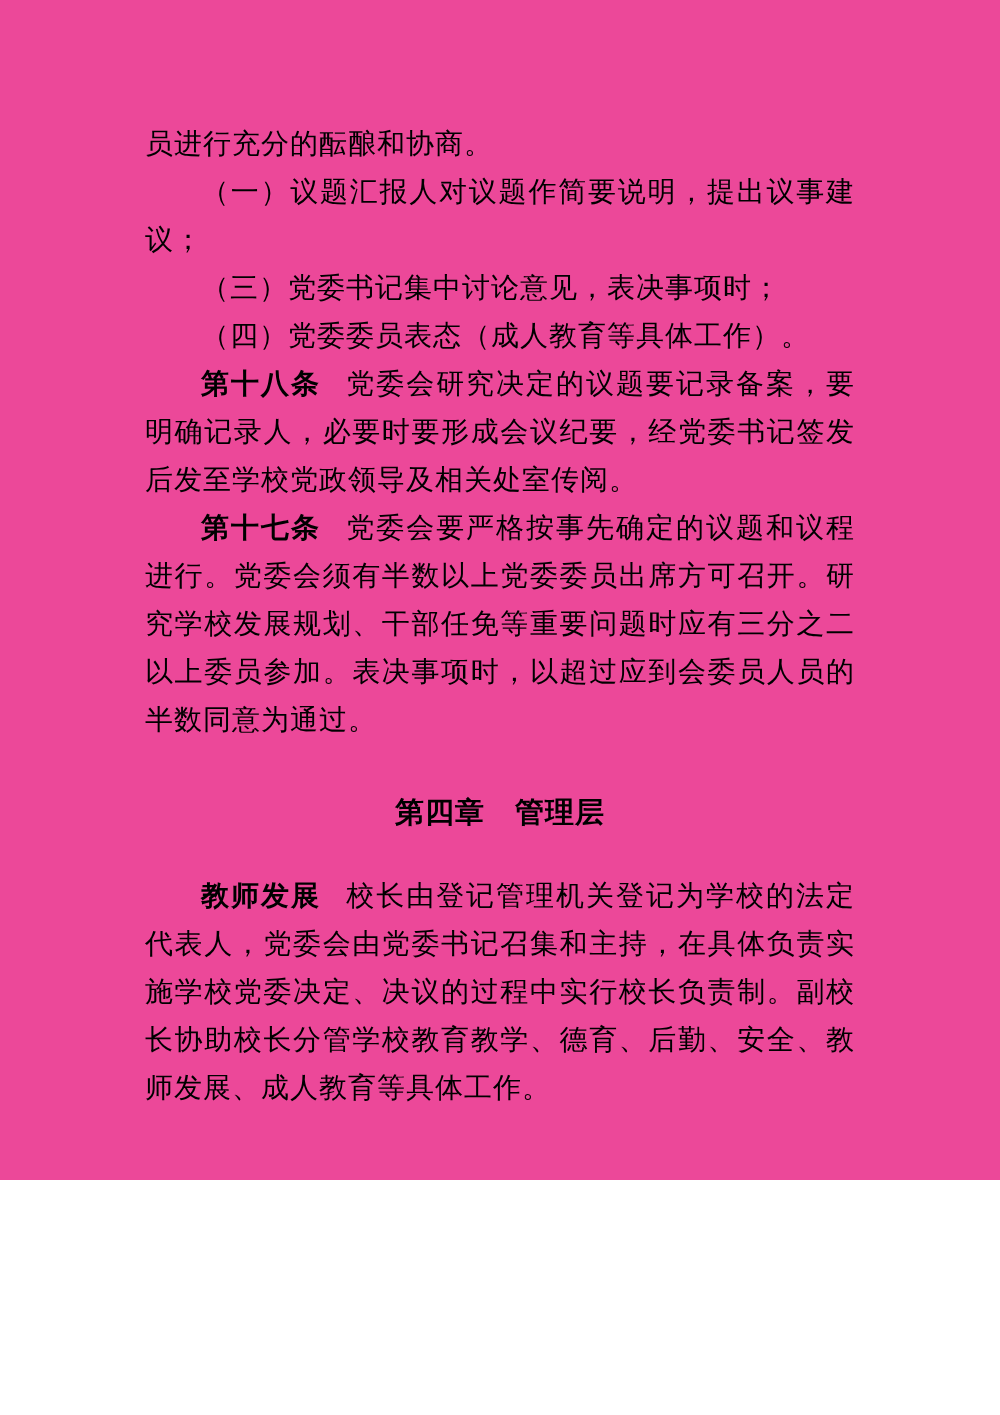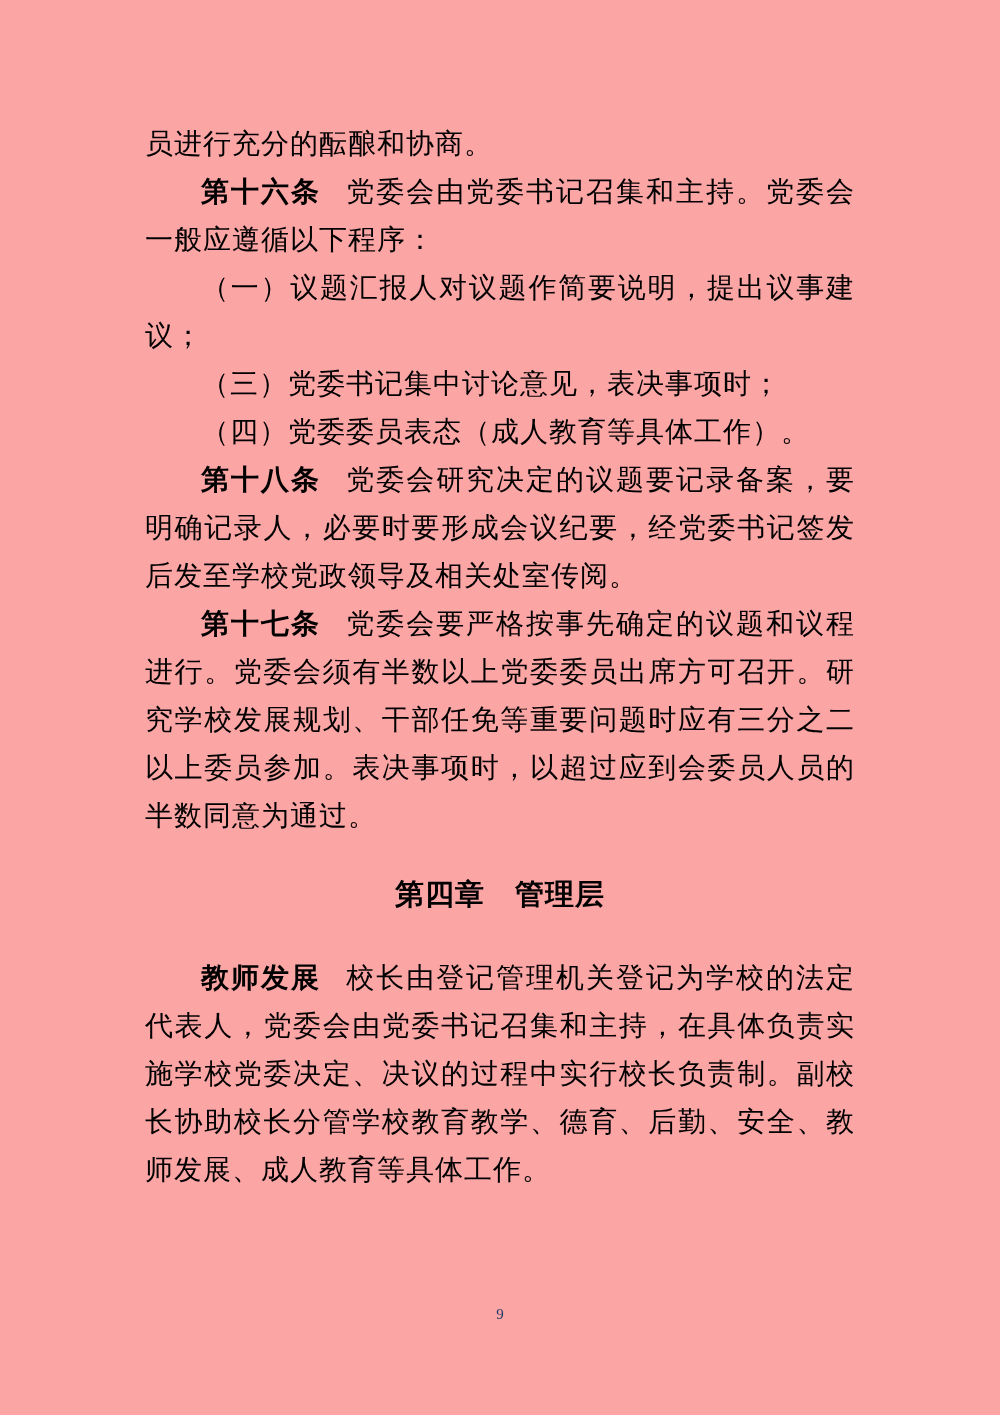--- a/index.html
+++ b/index.html
@@ -3,22 +3,22 @@
 <meta charset="utf-8">
 <style>
   html, body {
     margin: 0;
     padding: 0;
     background: #ffffff;
   }
   .page {
     position: relative;
     width: 1000px;
-    height: 1415px;
-    background: #fca5a5;
+    height: 1180px;
+    background: #ec4899;
     overflow: hidden;
     font-family: "Liberation Serif", "DejaVu Serif", serif;
     color: #000000;
   }
   .content {
     position: absolute;
     left: 145px;
     top: 120px;
     width: 710px;
     font-size: 28px;
@@ -32,21 +32,21 @@
     padding: 0;
   }
   .para.indent {
     text-indent: 2em;
   }
   .article-label {
     font-weight: bold;
     margin-right: 0.9em;
   }
   .chapter-heading {
-    margin: 30px 0 36px 0;
+    margin: 44px 0 36px 0;
     padding: 0;
     font-size: 29px;
     line-height: 48px;
     font-weight: bold;
     text-align: center;
     text-indent: 0;
   }
   .page-number {
     position: absolute;
     top: 1304px;
@@ -62,23 +62,20 @@
 </head>
 <body>
 
 <div class="page">
   <div class="content">
 
     <p class="para">
       <span class="article-text">员进行充分的酝酿和协商。</span>
     </p>
 
-    <p class="para indent">
-      <b class="article-label">第十六条</b><span class="article-text">党委会由党委书记召集和主持。党委会一般应遵循以下程序：</span>
-    </p>
 
     <p class="para indent">
       <span class="article-text">（一）议题汇报人对议题作简要说明，提出议事建议；</span>
     </p>
 
 
     <p class="para indent">
       <span class="article-text">（三）党委书记集中讨论意见，表决事项时；</span>
     </p>
 

